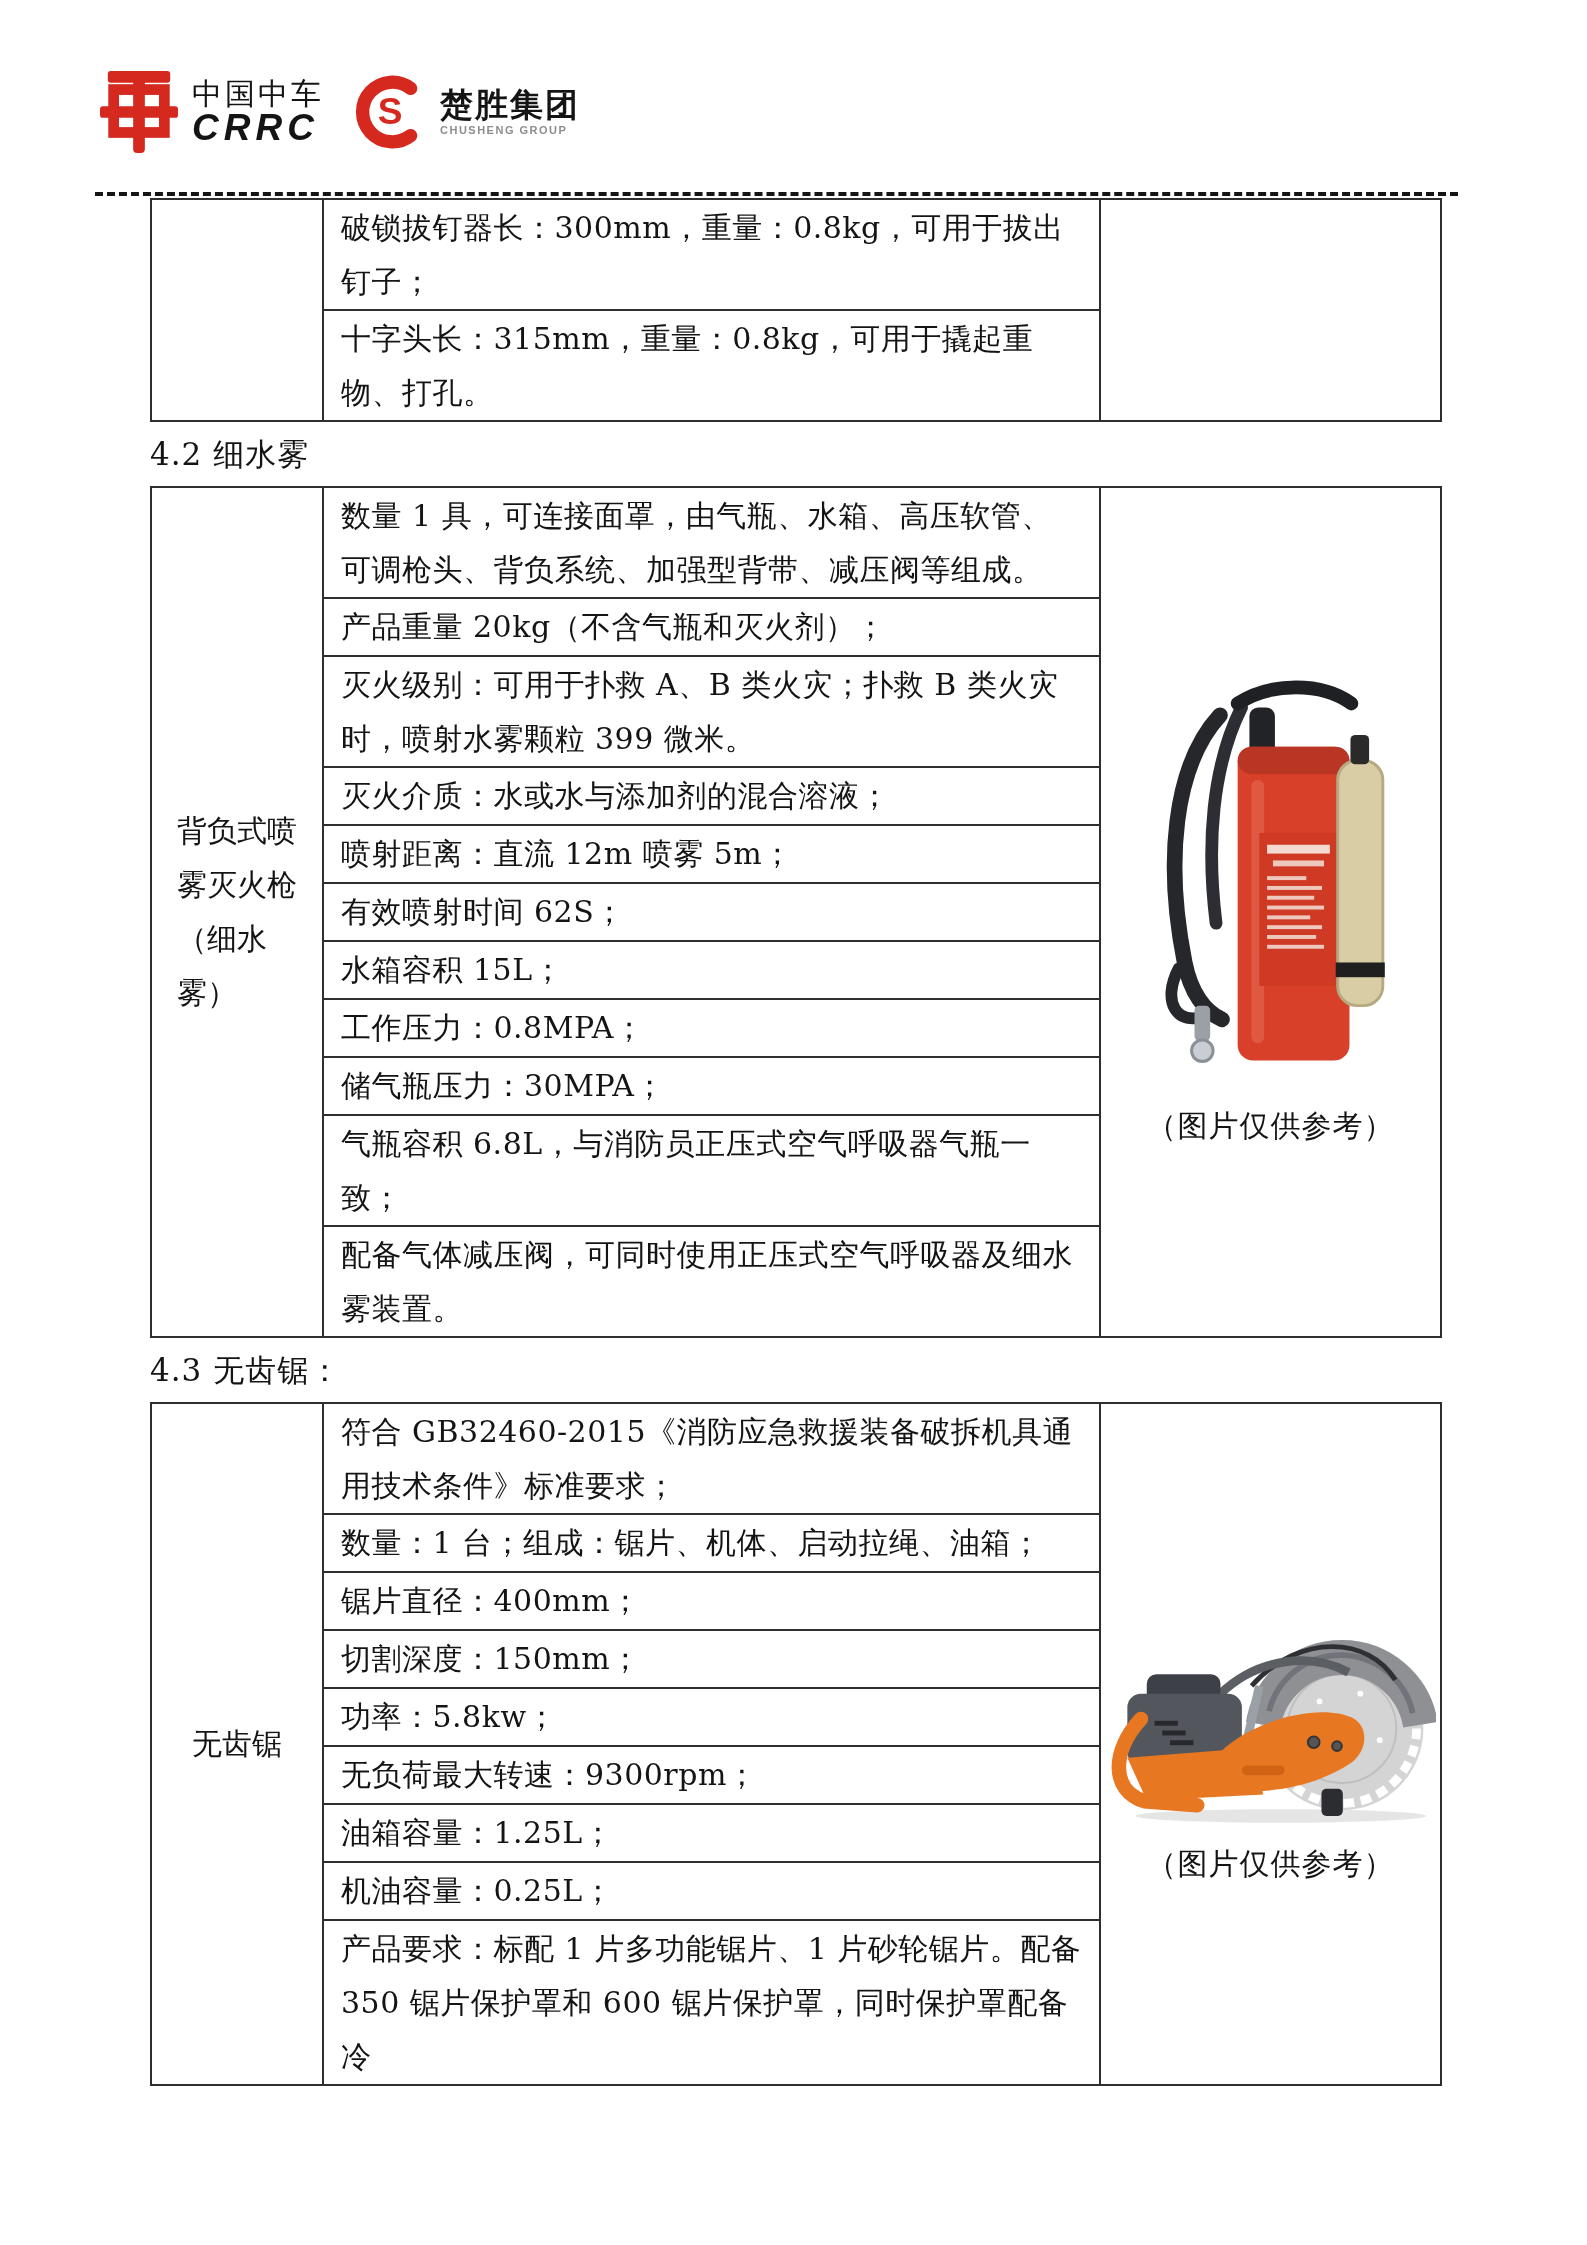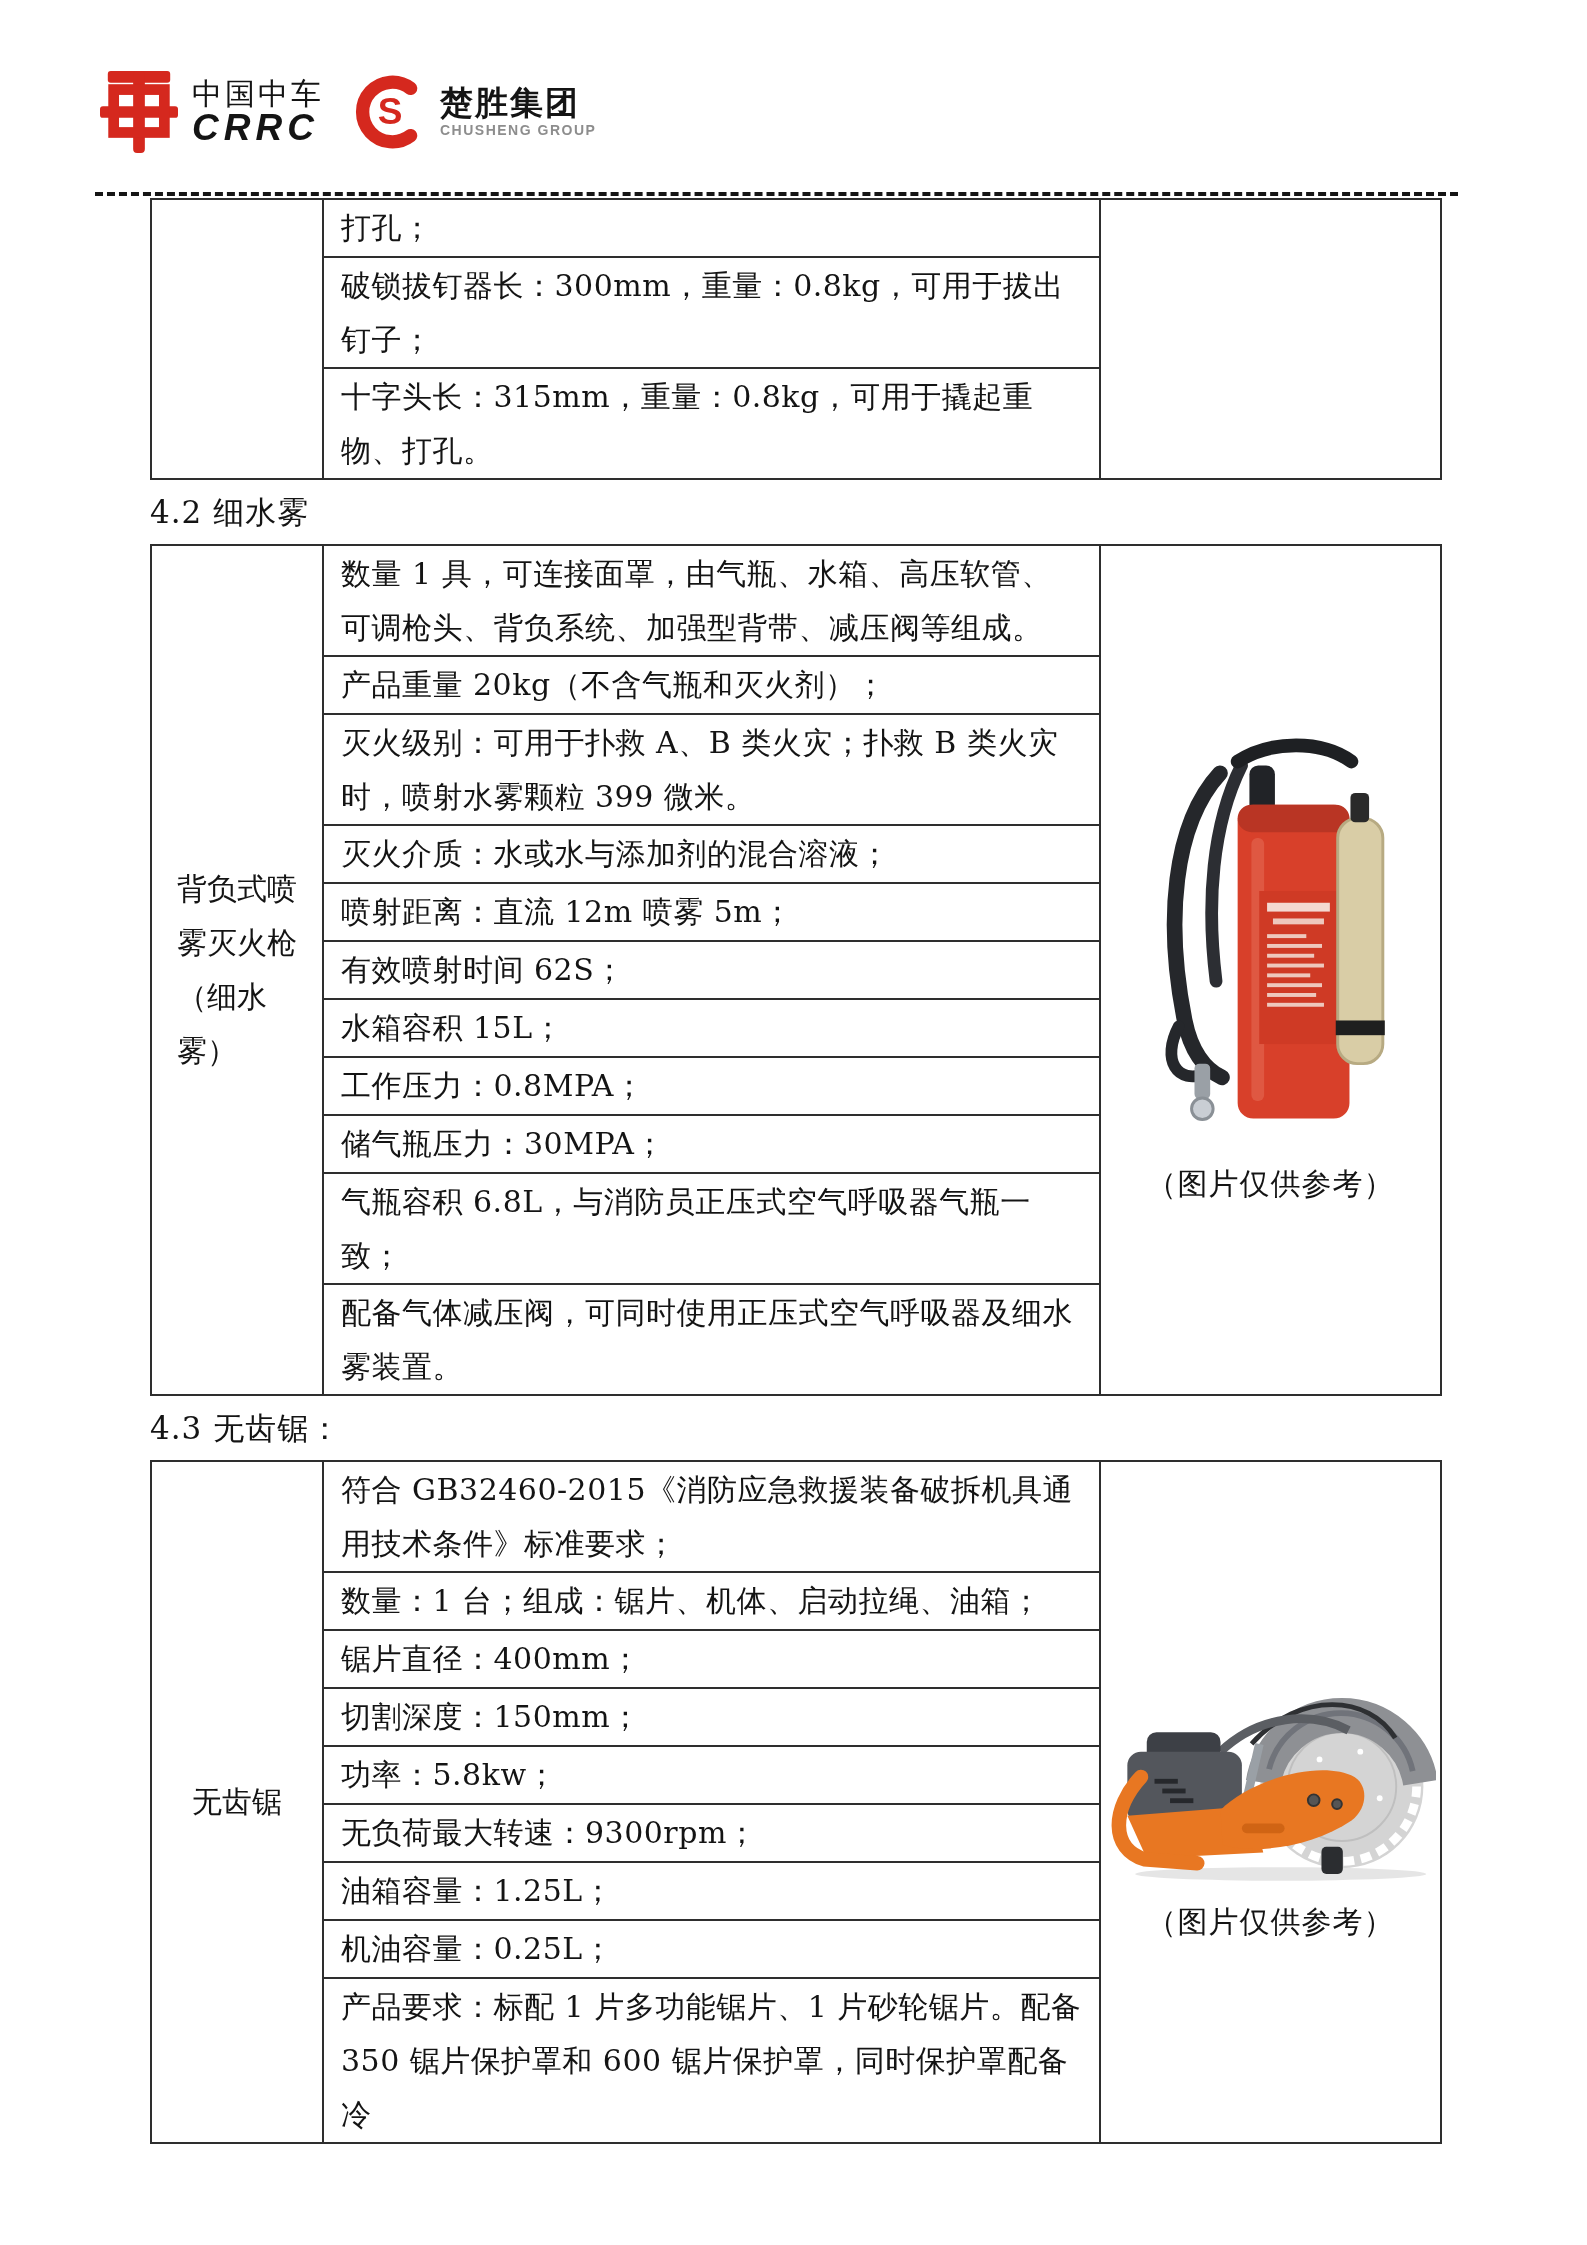--- a/index.html
+++ b/index.html
@@ -16,21 +16,21 @@
   .header{
     display:flex;align-items:center;gap:28px;
     padding:70px 0 0 100px;height:84px;
   }
   .logo-block{display:flex;align-items:center;gap:14px;}
   .logo-text{display:flex;flex-direction:column;justify-content:center;
     font-family:"Liberation Sans","DejaVu Sans",sans-serif;}
   .crrc-cn{font-size:30px;font-weight:normal;letter-spacing:3px;line-height:1.05;}
   .crrc-en{font-size:37px;font-weight:bold;letter-spacing:5px;line-height:1.0;font-style:italic;}
   .cs-cn{font-size:33px;font-weight:bold;letter-spacing:2px;line-height:1.1;}
-  .cs-en{font-size:14px;font-weight:bold;color:#8d8d8d;letter-spacing:1.5px;line-height:1.3;}
+  .cs-en{font-size:11px;font-weight:bold;color:#8d8d8d;letter-spacing:1.5px;line-height:1.3;}
   
   .dashed-sep{
     margin:38px 0 0 95px;width:1363px;height:0;
     border-top:4.5px dashed #151515;
   }
   
   .section-heading{
     margin:12px 16px 10px 150px;
     font-size:31px;font-weight:normal;letter-spacing:1px;
   }
@@ -101,21 +101,20 @@
   </div>
 
   <div class="dashed-sep"></div>
 
   <div class="spec-table" style="margin-top:2px;">
     <div class="cell label-cell">
       <span></span>
     </div>
     <div class="specs-cell">
 
-        <div class="spec-row">打孔；</div>
 
         <div class="spec-row">破锁拔钉器长：300mm，重量：0.8kg，可用于拔出钉子；</div>
 
 
         <div class="spec-row">十字头长：315mm，重量：0.8kg，可用于撬起重物、打孔。</div>
       </div>
     <div class="image-cell"></div>
   </div>
 
   <div class="section-heading">4.2 细水雾</div>

